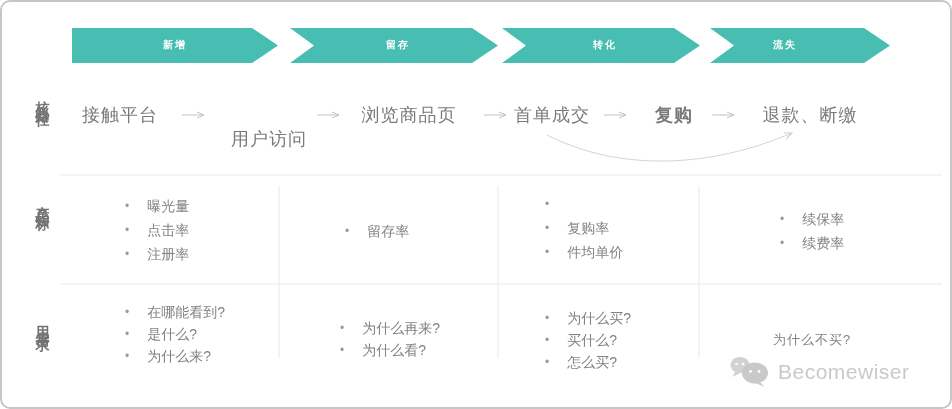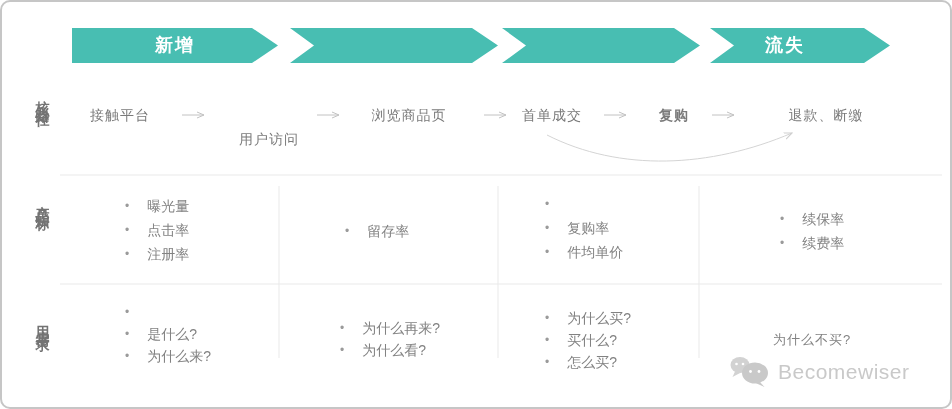--- a/index.html
+++ b/index.html
@@ -1,22 +1,22 @@
 <!DOCTYPE html>
 <html><head>
 <meta charset="utf-8">
 <style>
   html,body{margin:0;padding:0;background:#ffffff;}
   body{font-family:"Liberation Sans","DejaVu Sans",sans-serif;}
   .canvas{position:relative;width:952px;height:409px;background:#fff;border:2px solid #c6c6c6;
           border-radius:10px;box-sizing:border-box;overflow:hidden;}
   .shapes{position:absolute;left:0;top:0;width:952px;height:409px;}
   .stage-label{position:absolute;top:33px;height:20px;line-height:20px;text-align:center;
-               color:#ffffff;font-size:18px;font-weight:bold;letter-spacing:2px;}
-  .path-step{position:absolute;top:105px;height:17px;line-height:17px;font-size:14px;
+               color:#ffffff;font-size:10px;font-weight:bold;letter-spacing:2px;}
+  .path-step{position:absolute;top:105px;height:17px;line-height:17px;font-size:18px;
              color:#7a7a7a;white-space:nowrap;transform:translateX(-50%);letter-spacing:1px;}
   .row-label{position:absolute;left:32px;writing-mode:vertical-rl;text-orientation:upright;
              font-size:14px;font-weight:bold;color:#737373;letter-spacing:4px;white-space:nowrap;}
   ul.blist{position:absolute;margin:0;padding:0;list-style:none;}
   ul.blist li{display:flex;align-items:center;gap:18px;font-size:14px;color:#828282;white-space:nowrap;}
   ul.mlist li{line-height:24px;}
   ul.nlist li{line-height:22px;}
   .bullet{font-size:12px;color:#9a9a9a;}
   .churn-question{position:absolute;top:329px;left:810px;transform:translateX(-50%);
                   font-size:13px;color:#828282;white-space:nowrap;letter-spacing:1px;}
@@ -56,32 +56,34 @@
     <g stroke="#e9e9e9" stroke-width="1">
       <line x1="58" y1="173" x2="940" y2="173"></line>
       <line x1="58" y1="282" x2="940" y2="282"></line>
       <line x1="277" y1="184" x2="277" y2="356"></line>
       <line x1="496" y1="184" x2="496" y2="356"></line>
       <line x1="697" y1="184" x2="697" y2="356"></line>
     </g>
   </svg>
 
   <div class="stage-label" style="left:70px;width:206px;">新增</div>
+  <div class="stage-label" style="left:296px;width:200px;">留存</div>
+  <div class="stage-label" style="left:508px;width:190px;">转化</div>
   <div class="stage-label" style="left:697px;width:172px;">流失</div>
 
   <div class="row-label" style="top:88px;">核心路径</div>
   <div class="row-label" style="top:192px;">产品指标</div>
   <div class="row-label" style="top:312px;">用户需求</div>
 
   <div class="path-step" style="left:118px;">接触平台</div>
   <div class="path-step" style="left:267px;margin-top:24px;">用户访问</div>
   <div class="path-step" style="left:407px;">浏览商品页</div>
   <div class="path-step" style="left:550px;">首单成交</div>
   <div class="path-step" style="left:672px;font-weight:bold;">复购</div>
-  <div class="path-step" style="left:808px;margin-left:16px;">退款、断缴</div>
+  <div class="path-step" style="left:808px;">退款、断缴</div>
 
   <ul class="blist mlist" style="left:123px;top:192px;">
     <li>
         <span class="bullet">•</span>
         <span>曝光量</span>
       </li>
     <li>
         <span class="bullet">•</span>
         <span>点击率</span>
       </li>
@@ -116,20 +118,21 @@
       </li>
     <li>
         <span class="bullet">•</span>
         <span>续费率</span>
       </li>
   </ul>
 
   <ul class="blist nlist" style="left:123px;top:299px;">
     <li>
         <span class="bullet">•</span>
+        <span>在哪能看到?</span>
       </li>
     <li>
         <span class="bullet">•</span>
         <span>是什么?</span>
       </li>
     <li>
         <span class="bullet">•</span>
         <span>为什么来?</span>
       </li>
   </ul>

